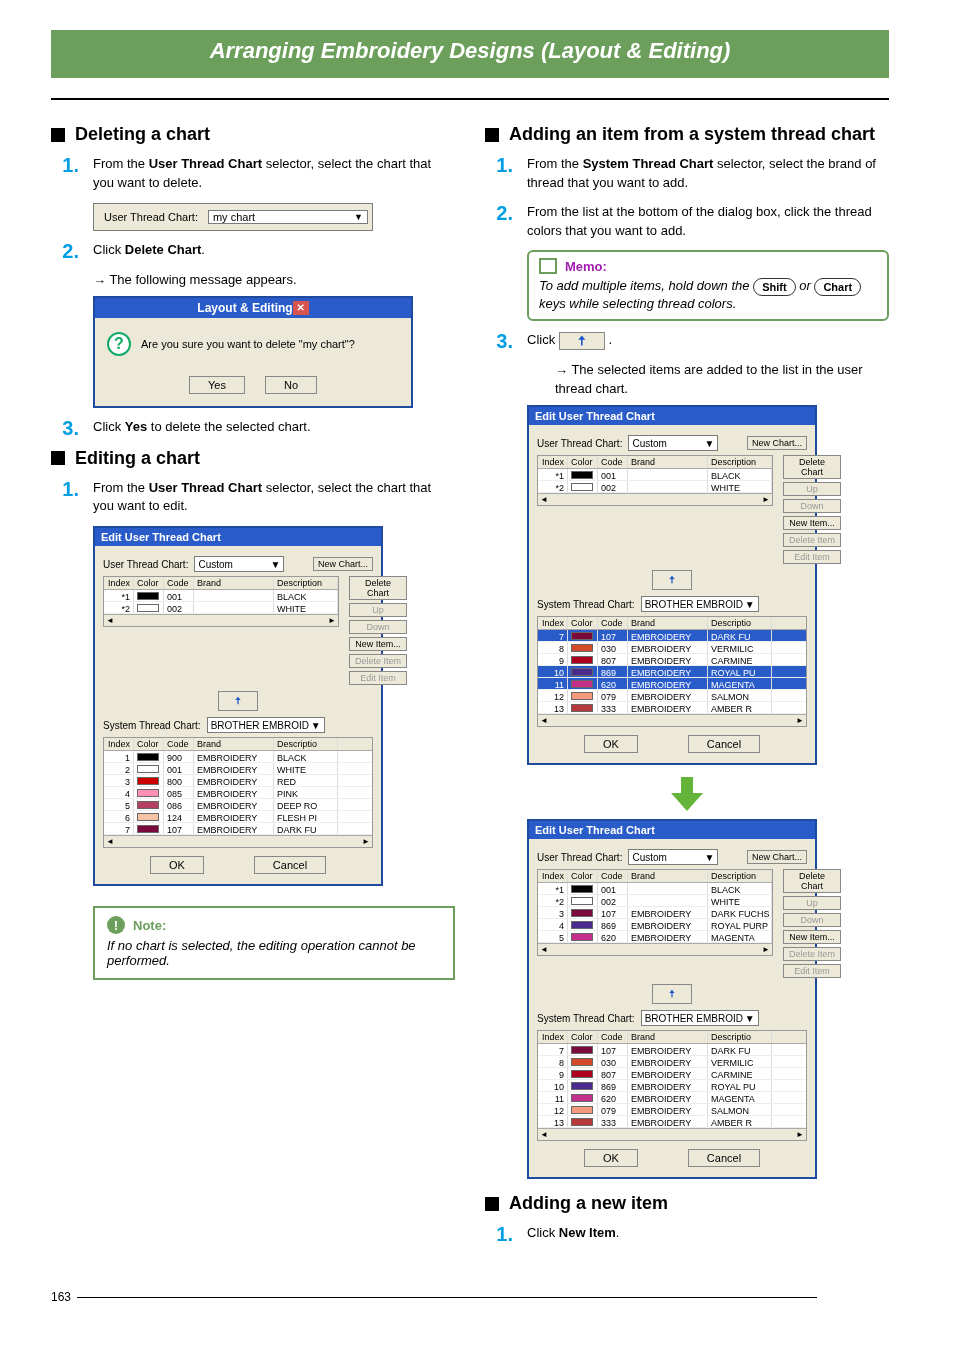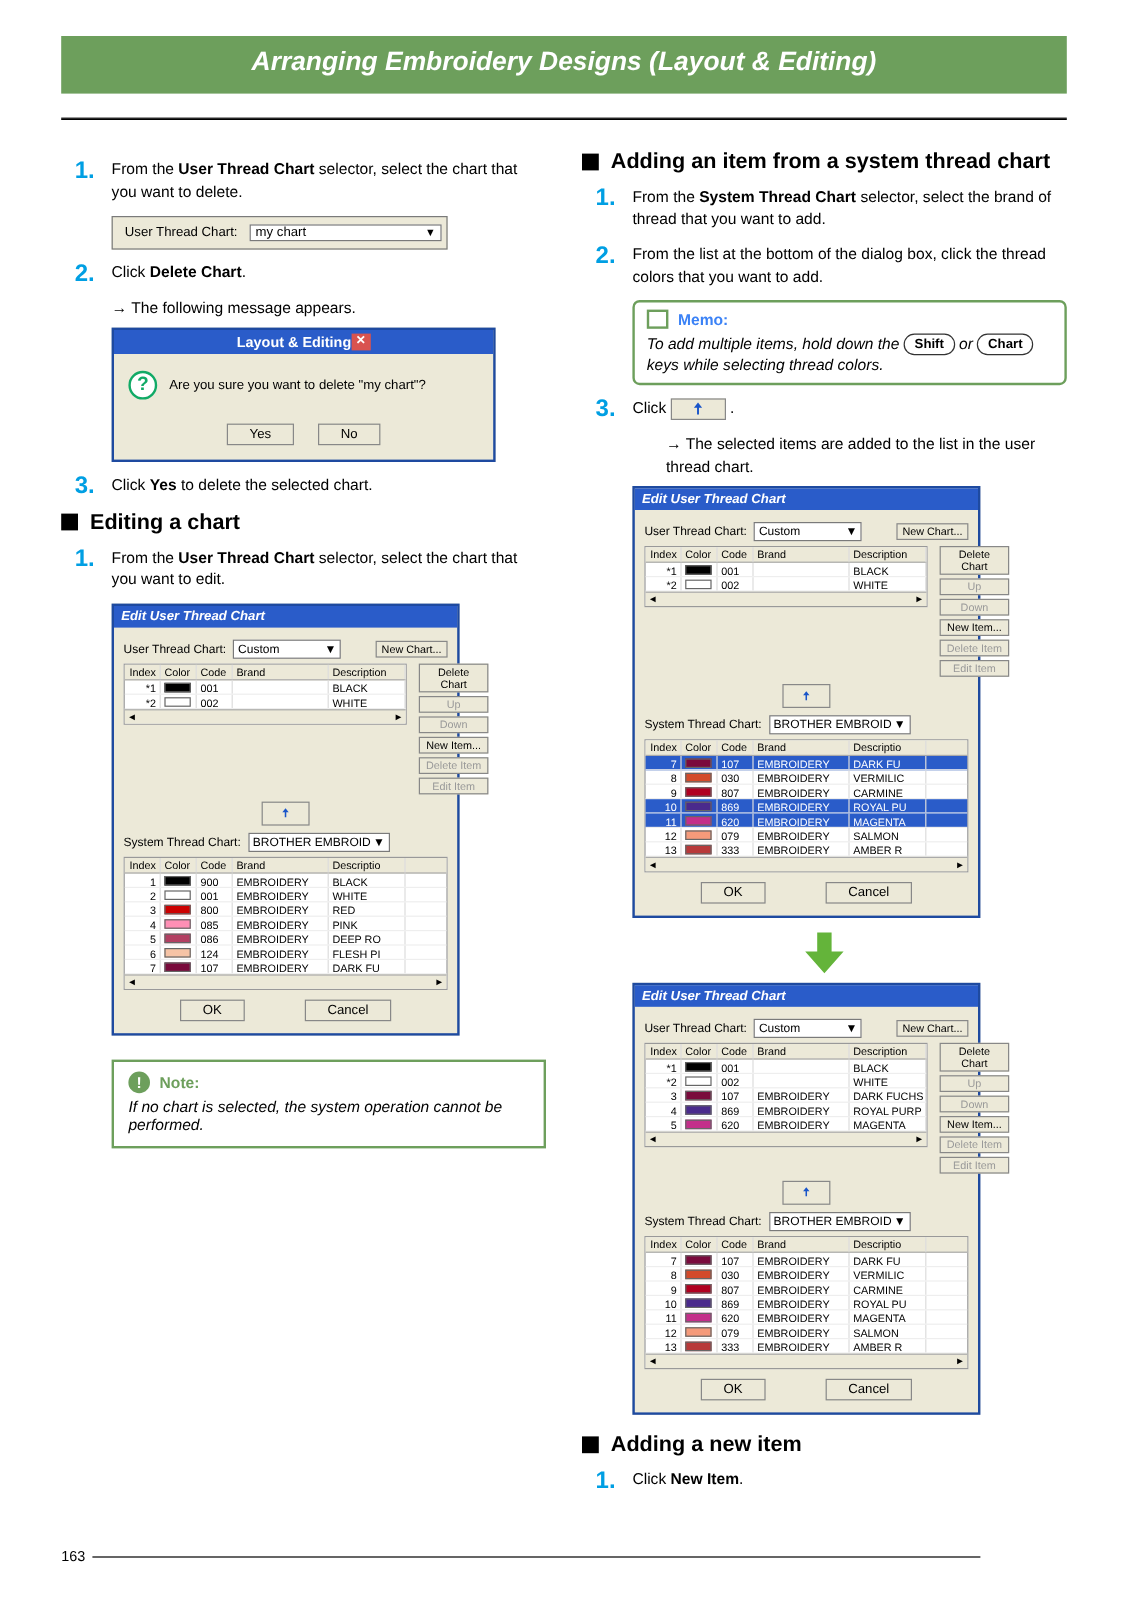--- a/index.html
+++ b/index.html
@@ -28,21 +28,21 @@
   
   .msgbox { width: 320px; border: 2px solid #1e4aa0; background: #ece9d8; font-size: 11px; }
   .msgbox .titlebar { background: #2a5cc9; color: #fff; padding: 3px 6px; display: flex; justify-content: center; align-items: center; font-size: 12px; font-weight: bold; }
   .msgbox .titlebar .x { background: #d9534f; color: #fff; width: 16px; height: 14px; text-align: center; line-height: 14px; font-size: 10px; }
   .msgbox .body { display: flex; align-items: center; gap: 10px; padding: 14px 12px; }
   .msgbox .qicon { width: 24px; height: 24px; border: 2px solid #1a6; border-radius: 50%; color: #1a6; font-weight: bold; display: flex; align-items: center; justify-content: center; background: #fff; font-size: 16px; }
   .msgbox .buttons { display: flex; justify-content: center; gap: 20px; padding: 6px 0 12px 0; }
   .winbtn { border: 1px solid #888; background: #ece9d8; font-size: 11px; padding: 2px 18px; }
   
   .dialog { border: 2px solid #1e4aa0; background: #ece9d8; font-size: 10px; }
-  .dialog .dtitle { background: #2a5cc9; color: #fff; padding: 3px 6px; font-weight: bold; font-size: 11px; font-style: italic; }
+  .dialog .dtitle { background: #2a5cc9; color: #fff; padding: 3px 6px; font-weight: bold; font-size: 11px; }
   .dialog .inner { padding: 6px 8px 10px 8px; }
   .row { display: flex; align-items: center; gap: 6px; margin: 4px 0; }
   .dropdown { background: #fff; border: 1px solid #7a7a7a; height: 16px; font-size: 10px; padding: 0 3px; display: flex; align-items: center; justify-content: space-between; }
   .sidebtns { display: flex; flex-direction: column; gap: 3px; margin-left: 6px; }
   .sbtn { font-size: 9px; border: 1px solid #888; background: #ece9d8; padding: 1px 4px; text-align: center; min-width: 58px; }
   .sbtn.dis { color: #999; }
   .table { border: 1px solid #999; background: #fff; font-size: 9px; }
   .thead { display: flex; background: #ece9d8; border-bottom: 1px solid #aaa; }
   .th, .td { padding: 1px 3px; border-right: 1px solid #ddd; overflow: hidden; white-space: nowrap; }
   .tr { display: flex; border-bottom: 1px solid #eee; height: 12px; line-height: 12px; }
@@ -56,41 +56,45 @@
   .scroll-x { height: 12px; background: #ece9d8; border-top: 1px solid #aaa; display: flex; align-items: center; justify-content: space-between; padding: 0 2px; font-size: 8px; }
   .movebtn { width: 40px; height: 20px; border: 1px solid #888; background: #ece9d8; display: flex; align-items: center; justify-content: center; margin: 6px auto; color: #1a55c9; font-weight: bold; }
   .okrow { display: flex; justify-content: center; gap: 50px; padding: 8px 0 0 0; }
   
   .notebox { border: 2px solid #6d9f5c; margin: 20px 0 0 42px; padding: 8px 12px 10px 12px; font-size: 13px; }
   .note-head { display: flex; align-items: center; gap: 8px; color: #6d9f5c; font-weight: bold; margin-bottom: 4px; }
   .note-icon { width: 18px; height: 18px; background: #6d9f5c; color: #fff; border-radius: 50%; font-size: 13px; display: flex; align-items: center; justify-content: center; font-weight: bold; }
   .notebox .text { font-style: italic; }
   
   .memobox { border: 2px solid #6d9f5c; border-radius: 6px; margin: 10px 0 8px 42px; padding: 6px 10px 8px 10px; font-size: 13px; }
-  .memo-head { display: flex; align-items: center; gap: 8px; color: #3b82f6; font-weight: bold; margin-bottom: 4px; }
+  .memo-head { display: flex; align-items: center; gap: 8px; color: #a21caf; font-weight: bold; margin-bottom: 4px; }
   .memo-icon { width: 18px; height: 16px; border: 2px solid #6d9f5c; }
   .memobox .text { font-style: italic; }
   .keycap { display: inline-block; border: 1px solid #333; border-radius: 10px; padding: 0 8px; font-size: 11px; font-weight: bold; font-style: normal; vertical-align: middle; line-height: 16px; }
   .inline-btn { display: inline-block; width: 46px; height: 18px; border: 1px solid #888; background: #ece9d8; text-align: center; line-height: 16px; color: #1a55c9; font-weight: bold; vertical-align: middle; font-size: 13px; }
   .big-arrow { text-align: center; margin: 6px 0; }
   .big-arrow svg { display: block; margin: 0 auto; }
   .page-num { font-size: 12px; margin-top: 36px; }
   .page-num .bar { display: inline-block; border-top: 1px solid #000; width: 740px; vertical-align: middle; margin-left: 6px; }
 </style>
 </head>
 <body>
 
 <div class="page">
   <div class="chapter-bar">Arranging Embroidery Designs (Layout &amp; Editing)</div>
   <div class="rule"></div>
 
   <div class="cols">
 
     <div class="col">
 
+      <div class="section-heading">
+        <span class="sq"></span>
+        <span>Deleting a chart</span>
+      </div>
 
       <div class="step">
         <div class="step-num">1.</div>
         <div class="step-body">
           <span>From the </span><b>User Thread Chart</b><span> selector, select the chart that you want to delete.</span>
         </div>
       </div>
 
       <div class="figure">
         <div class="mini-dropdown">
@@ -275,21 +279,21 @@
     </div>
   </div>
           </div>
       </div>
 
       <div class="notebox">
         <div class="note-head">
           <span class="note-icon">!</span>
           <span>Note:</span>
         </div>
-        <div class="text">If no chart is selected, the system operation cannot be performed.</div>
+        <div class="text">If no chart is selected, the editing operation cannot be performed.</div>
       </div>
 
     </div>
 
     <div class="col">
 
       <div class="section-heading">
         <span class="sq"></span>
         <span>Adding an item from a system thread chart</span>
       </div>

